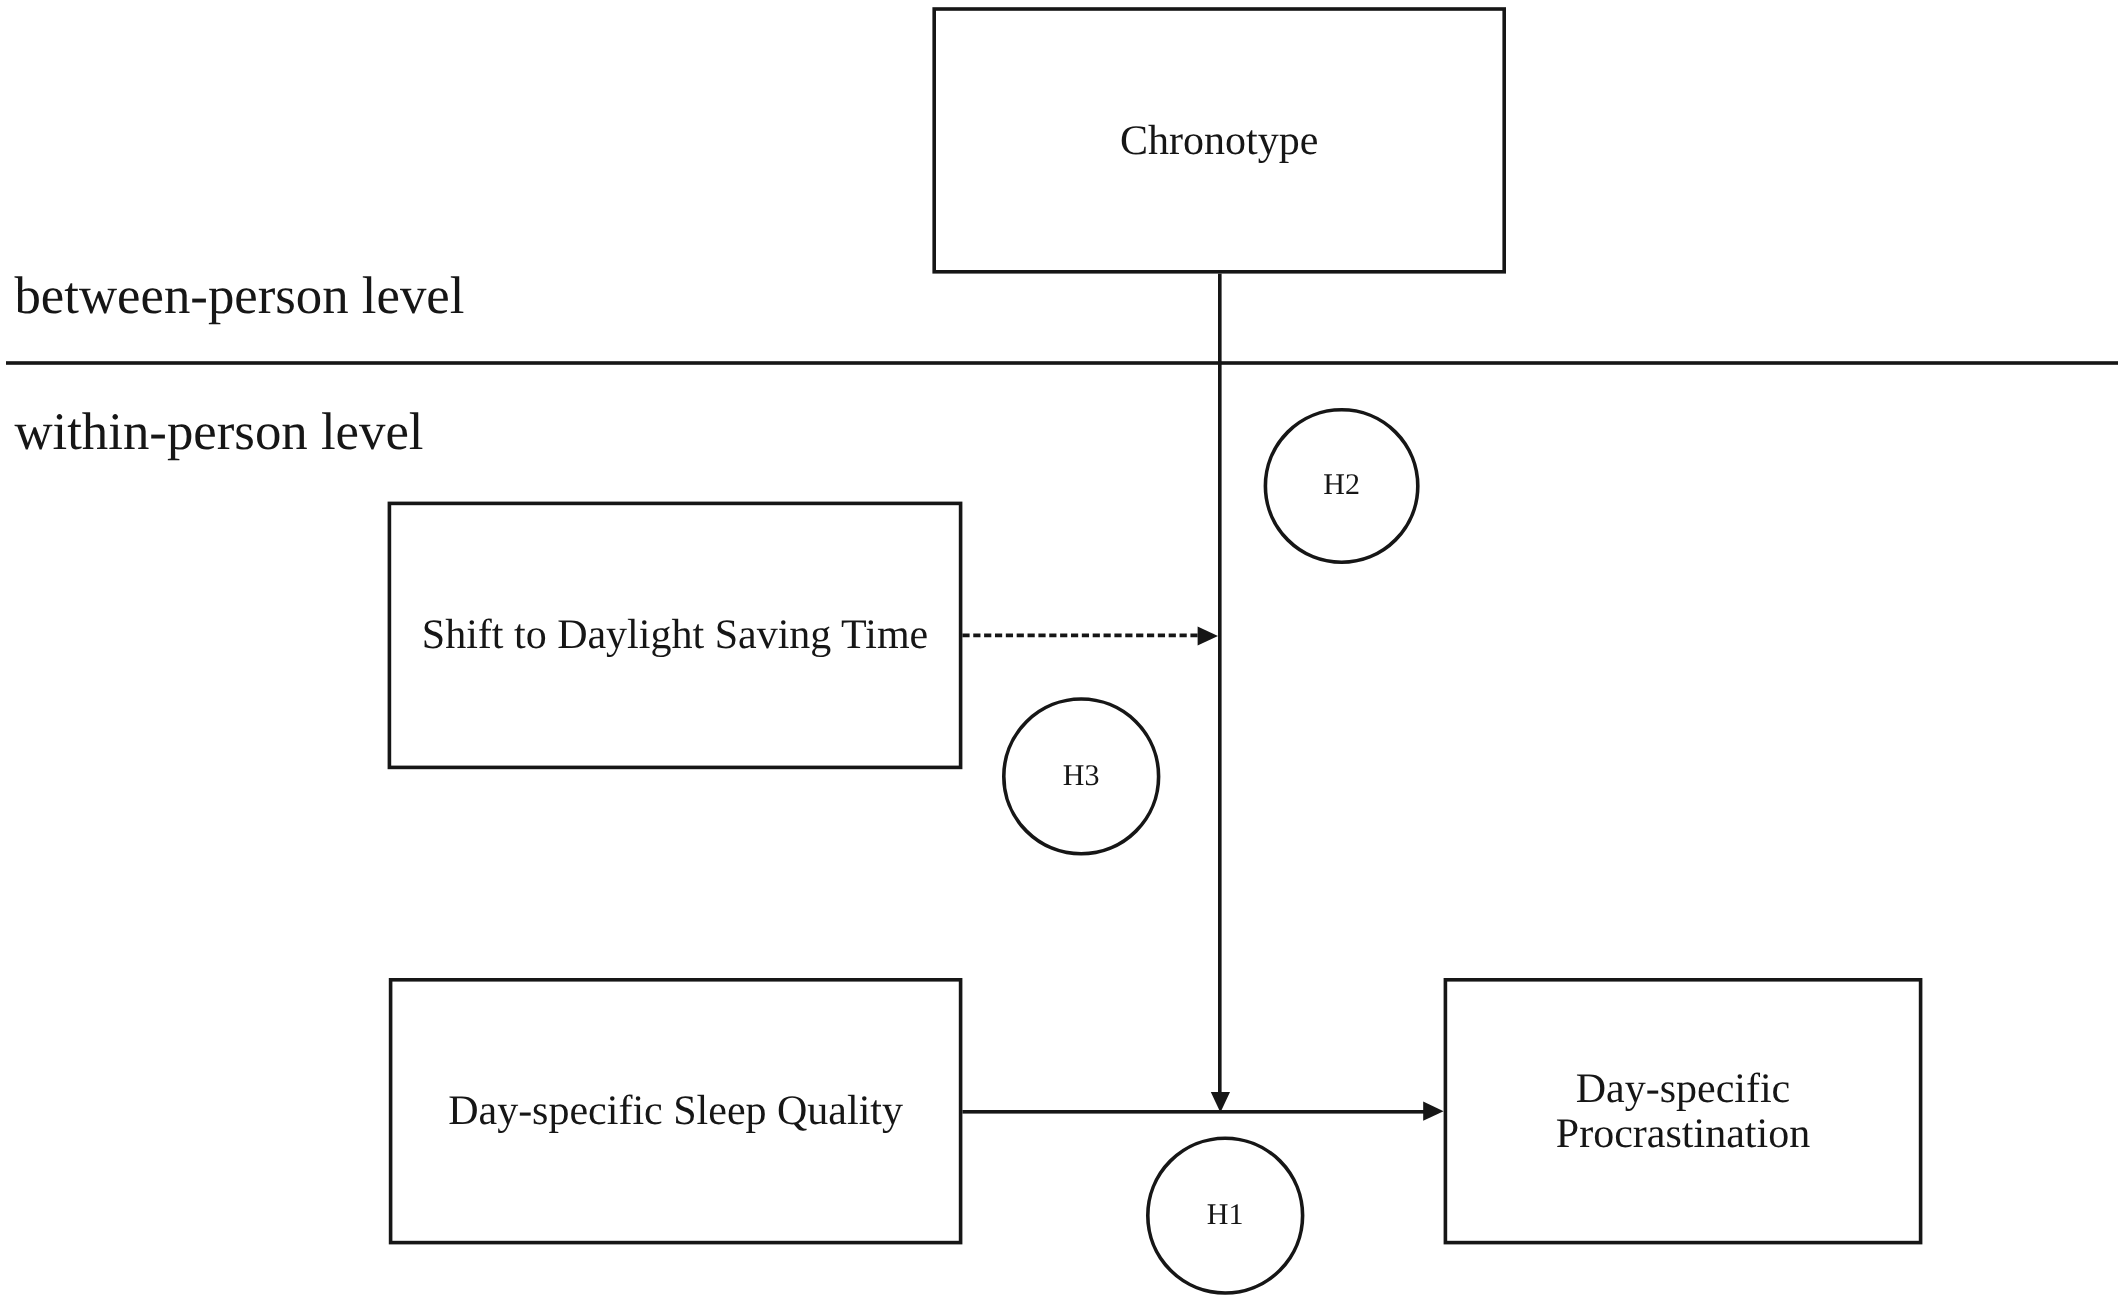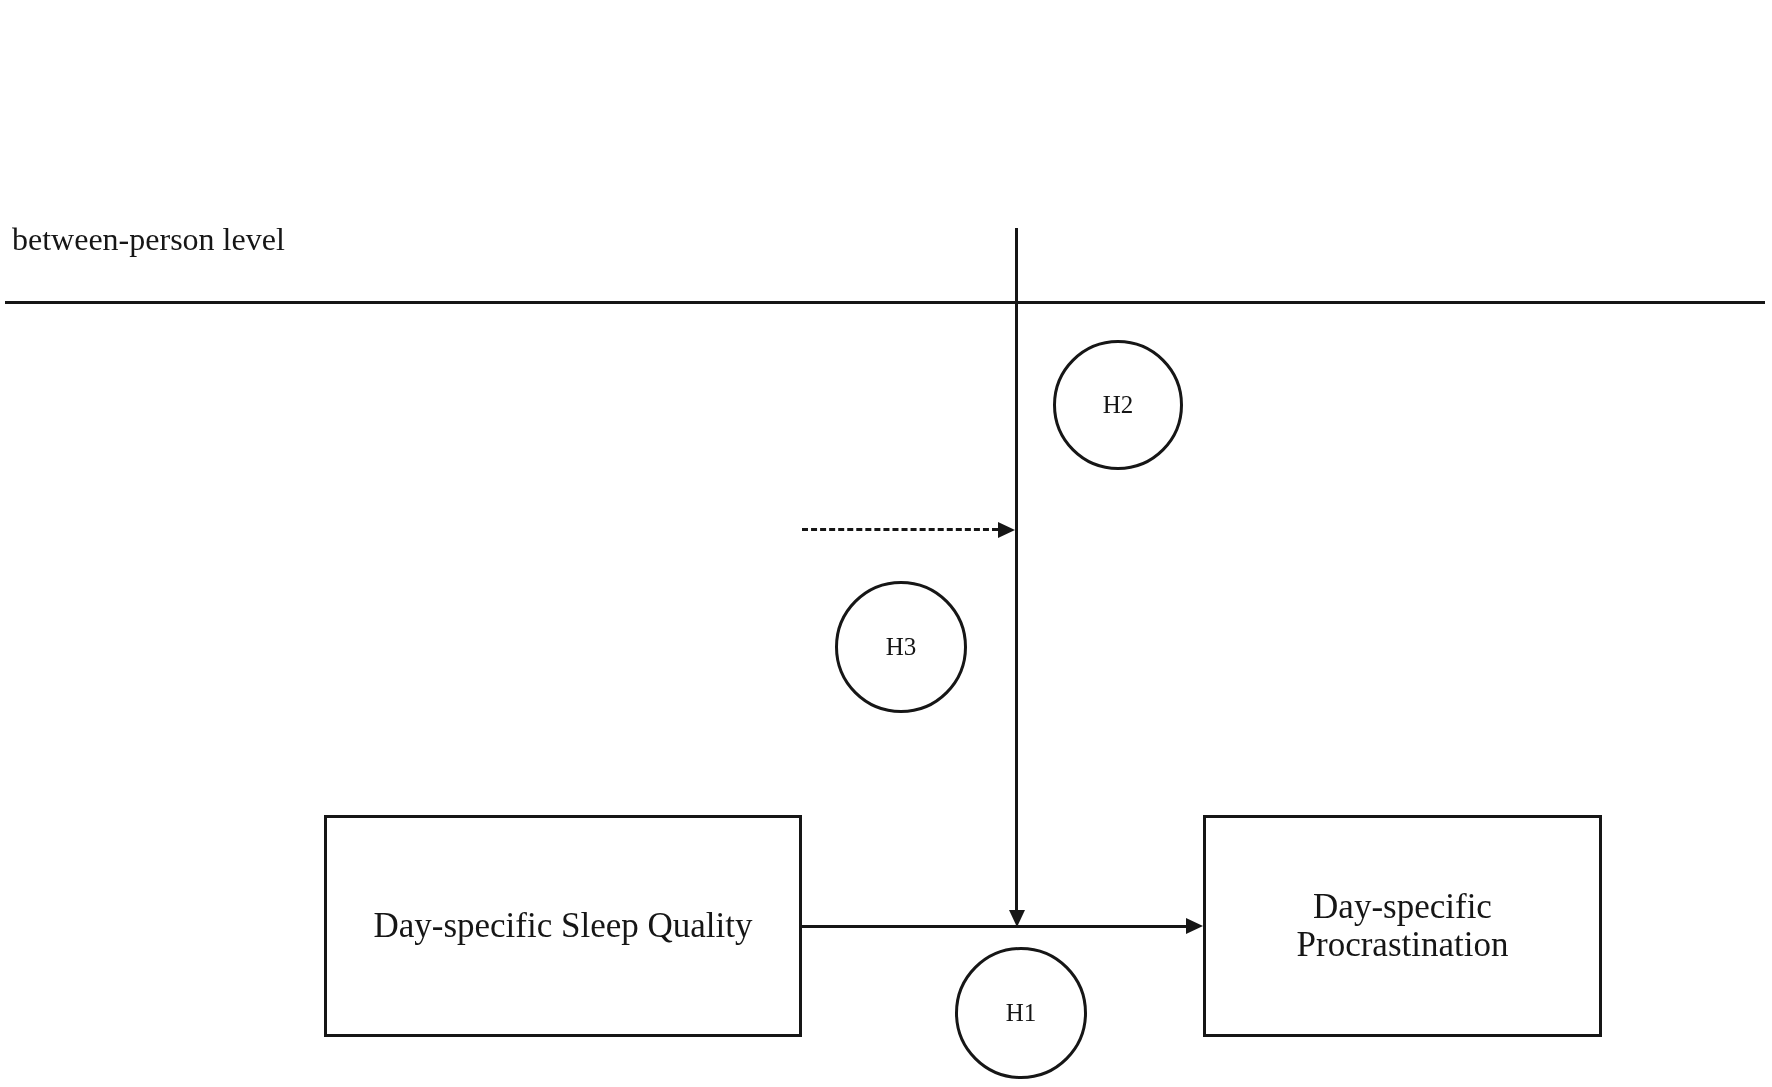--- a/index.html
+++ b/index.html
@@ -29,21 +29,21 @@
     line-height: 1.1;
   }
   #node-chronotype      { left: 777px;  top: 6px;   width: 478px; height: 222px; }
   #node-shift-dst       { left: 323px;  top: 418px; width: 479px; height: 223px; }
   #node-sleep-quality   { left: 324px;  top: 815px; width: 478px; height: 222px; justify-content: center; }
   #node-procrastination { left: 1203px; top: 815px; width: 399px; height: 222px; }
 
   .level-label {
     position: absolute;
     left: 12px;
-    font-size: 32px;
+    font-size: 44px;
     white-space: nowrap;
   }
   #label-between { top: 221px; }
   #label-within  { top: 334px; }
 
   #level-separator {
     position: absolute;
     left: 5px;
     top: 301px;
     width: 1760px;
@@ -128,22 +128,29 @@
 </style>
 </head>
 <body>
 
 <div id="canvas">
 
   <span class="level-label" id="label-between">between-person level</span>
 
   <div id="level-separator"></div>
 
+  <span class="level-label" id="label-within">within-person level</span>
 
+  <div class="node" id="node-chronotype">
+    <span>Chronotype</span>
+  </div>
 
+  <div class="node" id="node-shift-dst">
+    <span>Shift to Daylight Saving Time</span>
+  </div>
 
   <div class="node" id="node-sleep-quality">
     <span>Day-specific Sleep Quality</span>
   </div>
 
   <div class="node" id="node-procrastination">
     <span>Day-specific Procrastination</span>
   </div>
 
   <div id="edge-chronotype-line"></div>

